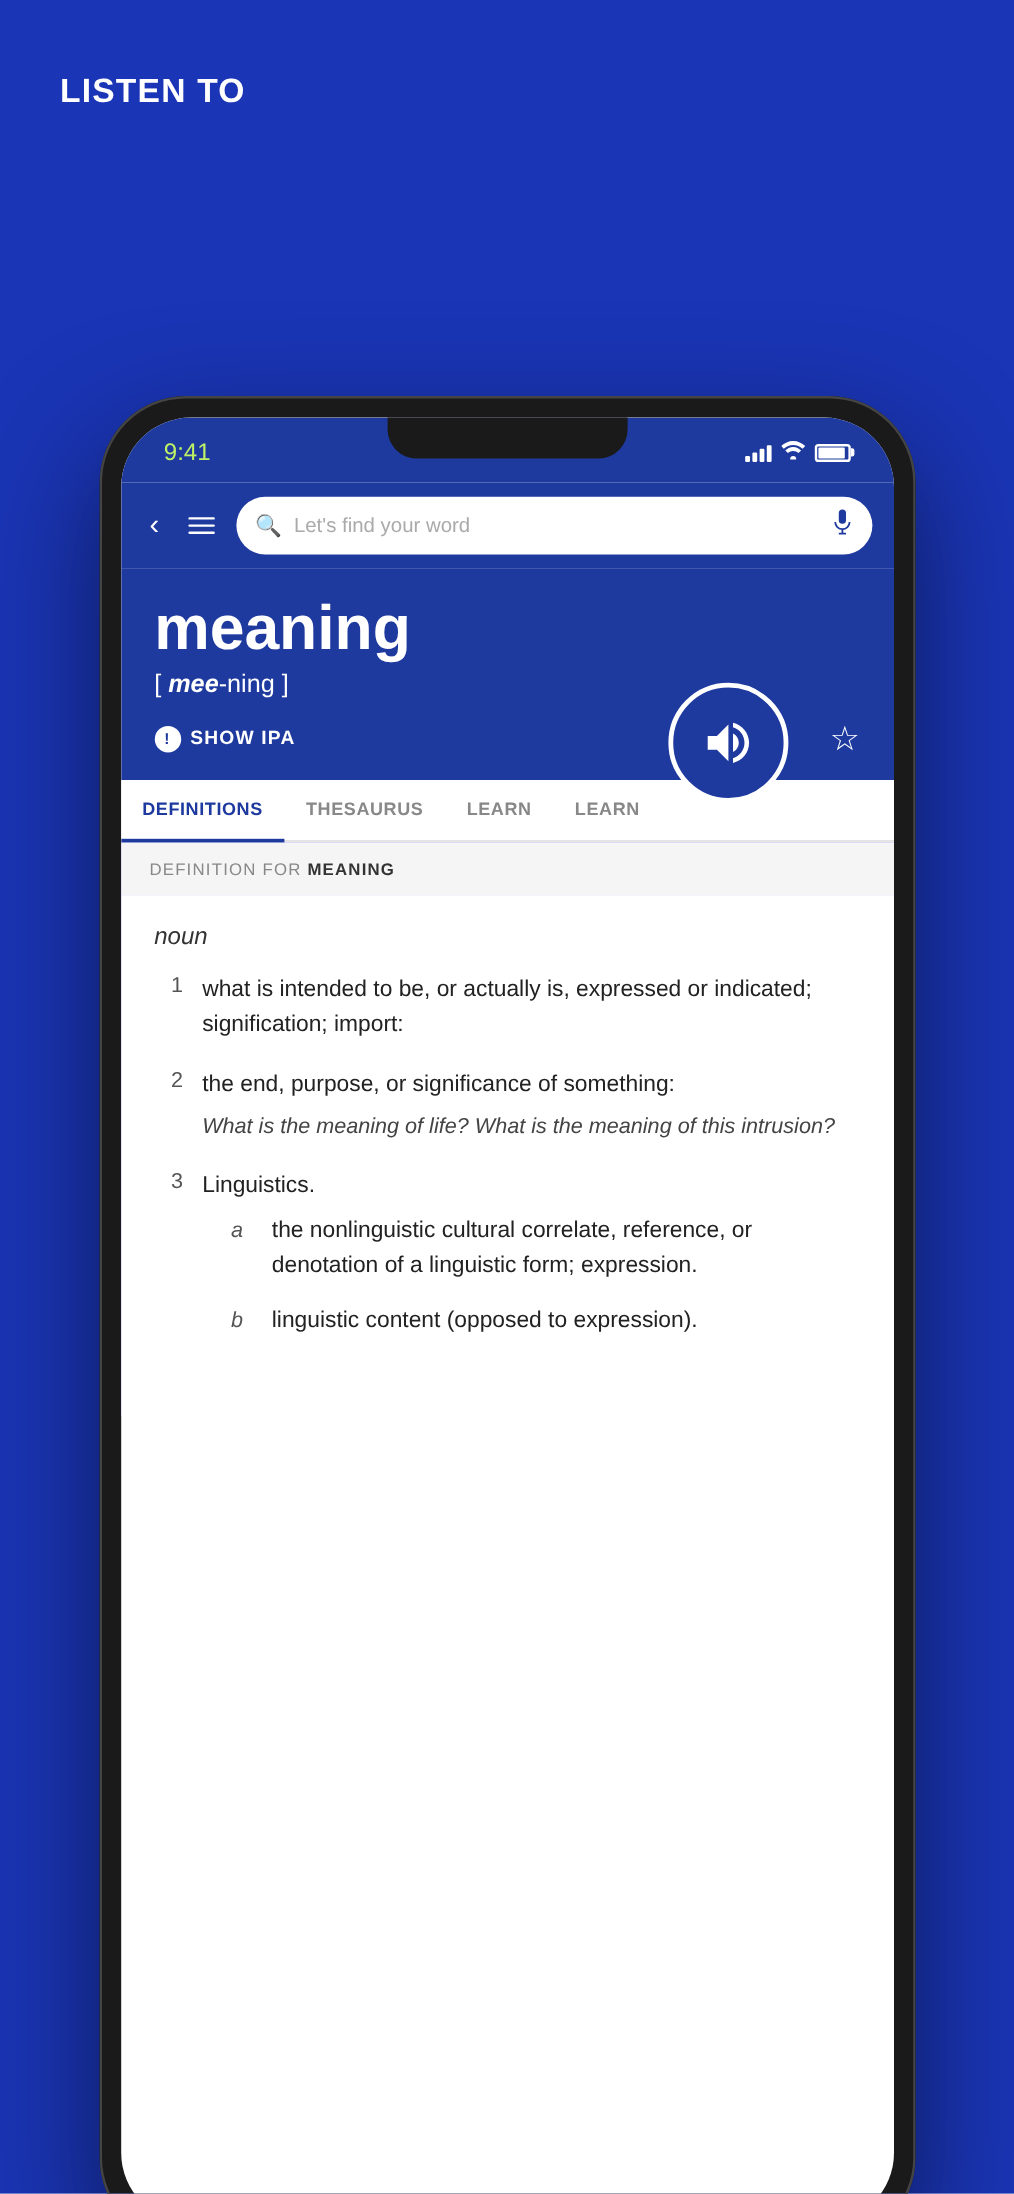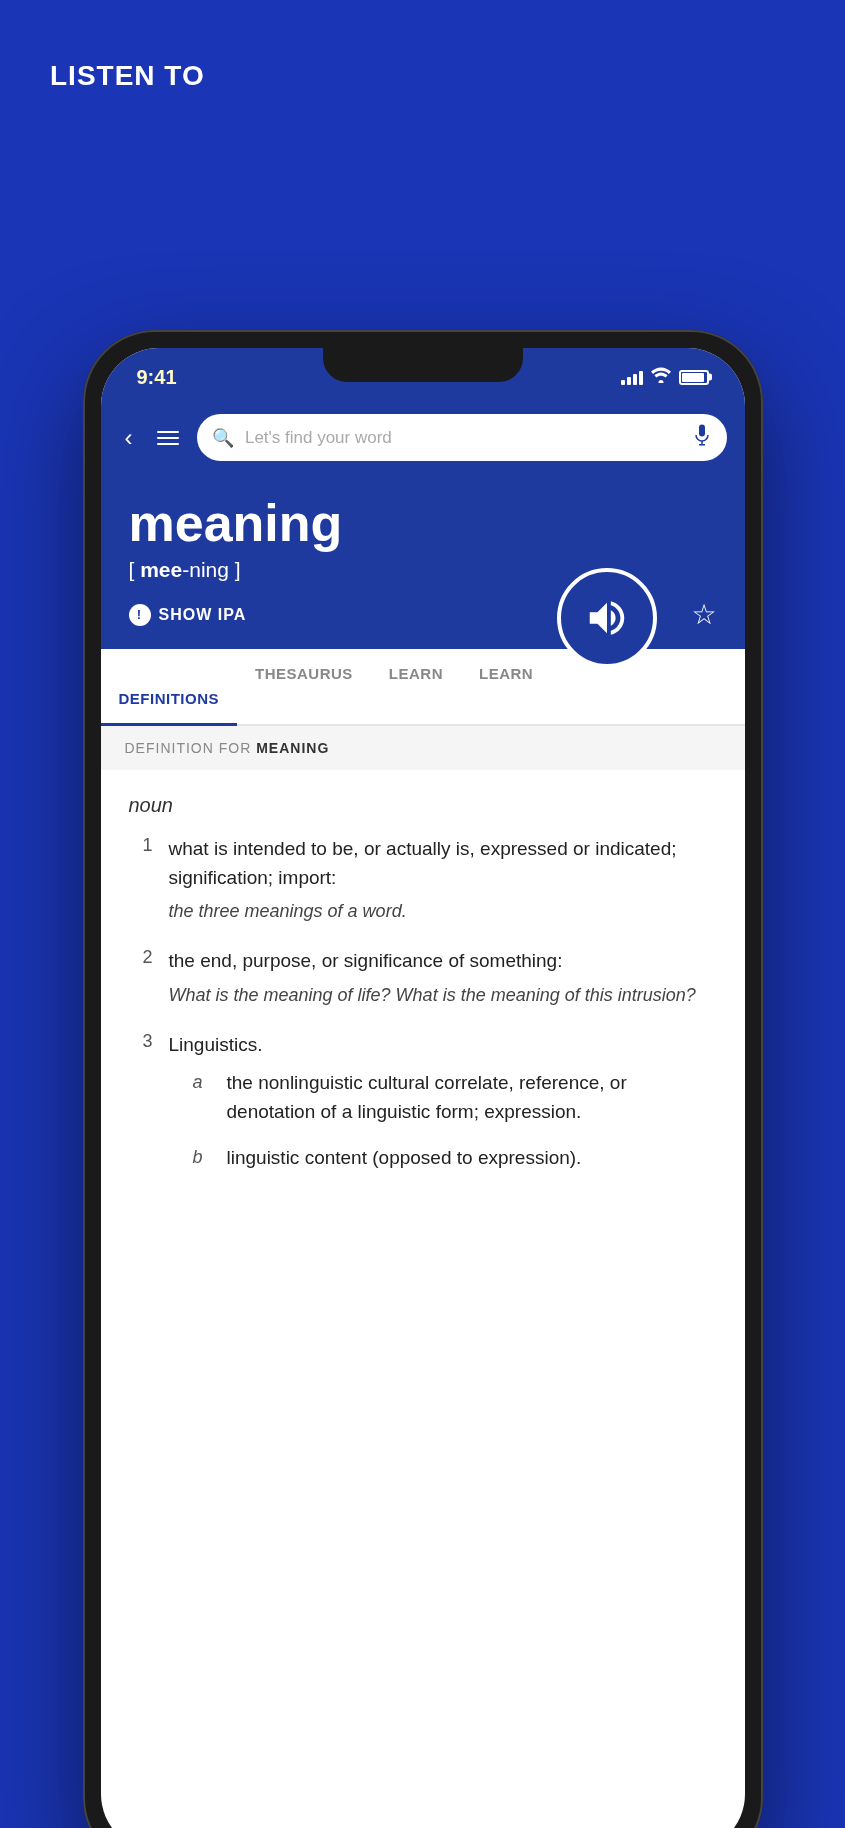--- a/index.html
+++ b/index.html
@@ -75,23 +75,23 @@
     .status-bar {
       background: #1e3a9f;
       display: flex;
       justify-content: space-between;
       align-items: center;
       padding: 14px 36px 10px 36px;
       height: 54px;
     }
 
     .status-time {
-      color: #fef9c3;
+      color: #bef264;
       font-size: 20px;
-      font-weight: 700;
+      font-weight: 400;
     }
 
     .status-icons {
       display: flex;
       align-items: center;
       gap: 8px;
     }
 
     .signal-bars {
       display: flex;
@@ -214,20 +214,21 @@
     }
 
     .word-pronunciation {
       color: white;
       font-size: 21px;
       margin-top: 6px;
       font-weight: 300;
     }
     .word-pronunciation strong {
       font-weight: 700;
+      font-style: italic;
     }
 
     .word-actions {
       display: flex;
       align-items: center;
       justify-content: space-between;
       margin-top: 16px;
       position: relative;
     }
 
@@ -295,21 +296,20 @@
       color: #888;
       cursor: pointer;
       letter-spacing: 0.5px;
       white-space: nowrap;
     }
 
     .tab-item.active {
       color: #1e3a9f;
       border-bottom: 3px solid #1e3a9f;
       margin-bottom: -2px;
-      margin-top: 25px;
     }
 
     .content-area {
       background: #c4b5fd;
       padding: 0;
       overflow: hidden;
     }
 
     .definition-header {
       padding: 14px 24px;
@@ -476,21 +476,20 @@
         <div class="definition-header">
           <span>DEFINITION FOR </span><strong>MEANING</strong>
         </div>
         <div class="definition-card">
           <span class="pos-label">noun</span>
           <ul class="def-list">
             <li class="def-item">
               <span class="def-number">1</span>
               <div class="def-content">
                 <span>what is intended to be, or actually is, expressed or indicated; signification; import:</span>
-                <span class="def-example">the three meanings of a word.</span>
               </div>
             </li>
             <li class="def-item">
               <span class="def-number">2</span>
               <div class="def-content">
                 <span>the end, purpose, or significance of something:</span>
                 <span class="def-example">What is the meaning of life? What is the meaning of this intrusion?</span>
               </div>
             </li>
             <li class="def-item">

